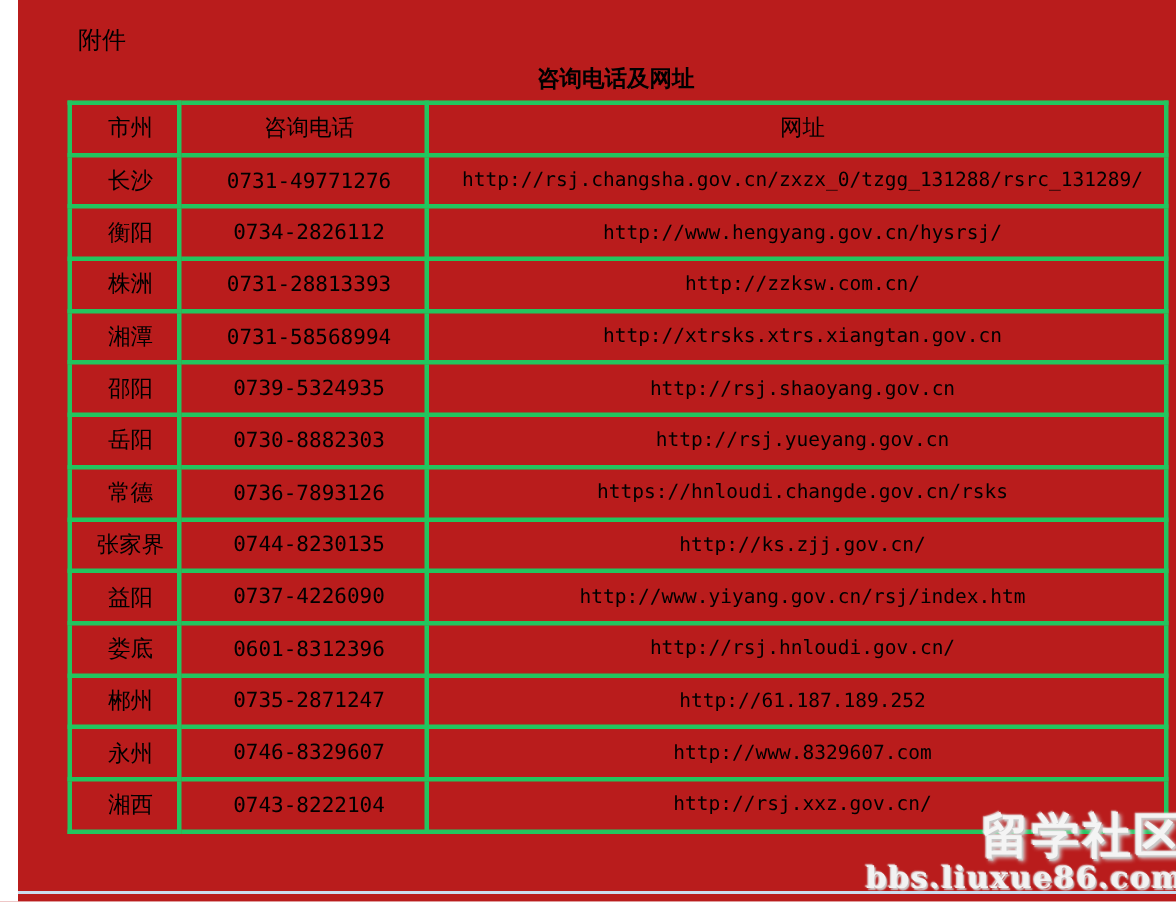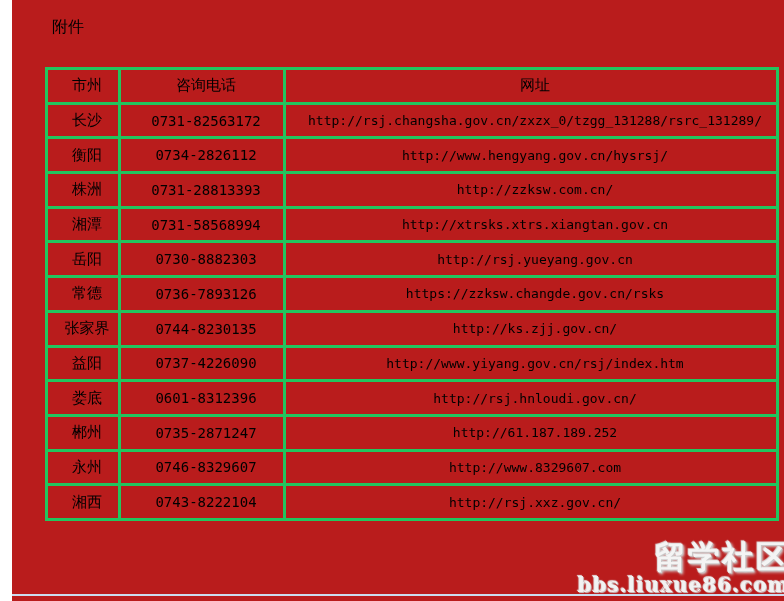--- a/index.html
+++ b/index.html
@@ -98,64 +98,70 @@
     background: #ccdcee;
   }
 </style>
 </head>
 <body>
 
 <div class="page">
 
   <div class="attachment-label">附件</div>
 
+  <div class="doc-title">咨询电话及网址</div>
 
   <table class="info-table">
     <colgroup>
       <col style="width:73px">
       <col style="width:165px">
       <col style="width:493px">
     </colgroup>
     <thead>
       <tr>
         <th class="col-header">市州</th>
         <th class="col-header">咨询电话</th>
         <th class="col-header">网址</th>
       </tr>
     </thead>
     <tbody>
         <tr>
           <td class="cell-city">长沙</td>
-          <td class="cell-phone">0731-82563172</td>
+          <td class="cell-phone">0731-49771276</td>
           <td class="cell-url">http://rsj.changsha.gov.cn/zxzx_0/tzgg_131288/rsrc_131289/</td>
         </tr>
         <tr>
           <td class="cell-city">衡阳</td>
           <td class="cell-phone">0734-2826112</td>
           <td class="cell-url">http://www.hengyang.gov.cn/hysrsj/</td>
         </tr>
         <tr>
           <td class="cell-city">株洲</td>
           <td class="cell-phone">0731-28813393</td>
           <td class="cell-url">http://zzksw.com.cn/</td>
         </tr>
         <tr>
           <td class="cell-city">湘潭</td>
           <td class="cell-phone">0731-58568994</td>
           <td class="cell-url">http://xtrsks.xtrs.xiangtan.gov.cn</td>
         </tr>
         <tr>
+          <td class="cell-city">邵阳</td>
+          <td class="cell-phone">0739-5324935</td>
+          <td class="cell-url">http://rsj.shaoyang.gov.cn</td>
+        </tr>
+        <tr>
           <td class="cell-city">岳阳</td>
           <td class="cell-phone">0730-8882303</td>
           <td class="cell-url">http://rsj.yueyang.gov.cn</td>
         </tr>
         <tr>
           <td class="cell-city">常德</td>
           <td class="cell-phone">0736-7893126</td>
-          <td class="cell-url">https://zzksw.changde.gov.cn/rsks</td>
+          <td class="cell-url">https://hnloudi.changde.gov.cn/rsks</td>
         </tr>
         <tr>
           <td class="cell-city">张家界</td>
           <td class="cell-phone">0744-8230135</td>
           <td class="cell-url">http://ks.zjj.gov.cn/</td>
         </tr>
         <tr>
           <td class="cell-city">益阳</td>
           <td class="cell-phone">0737-4226090</td>
           <td class="cell-url">http://www.yiyang.gov.cn/rsj/index.htm</td>

